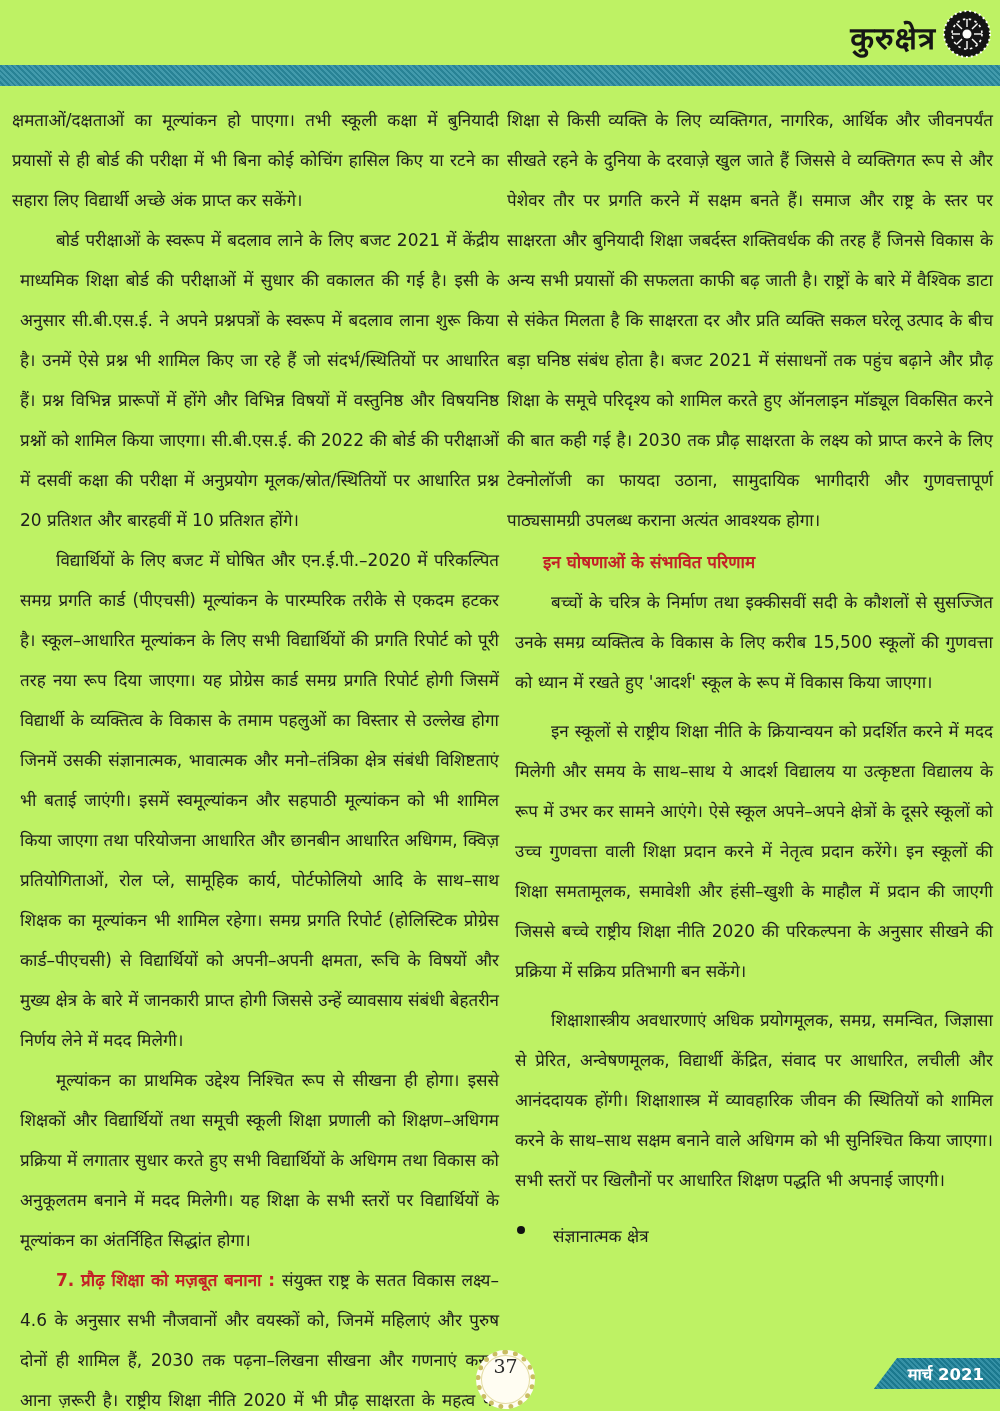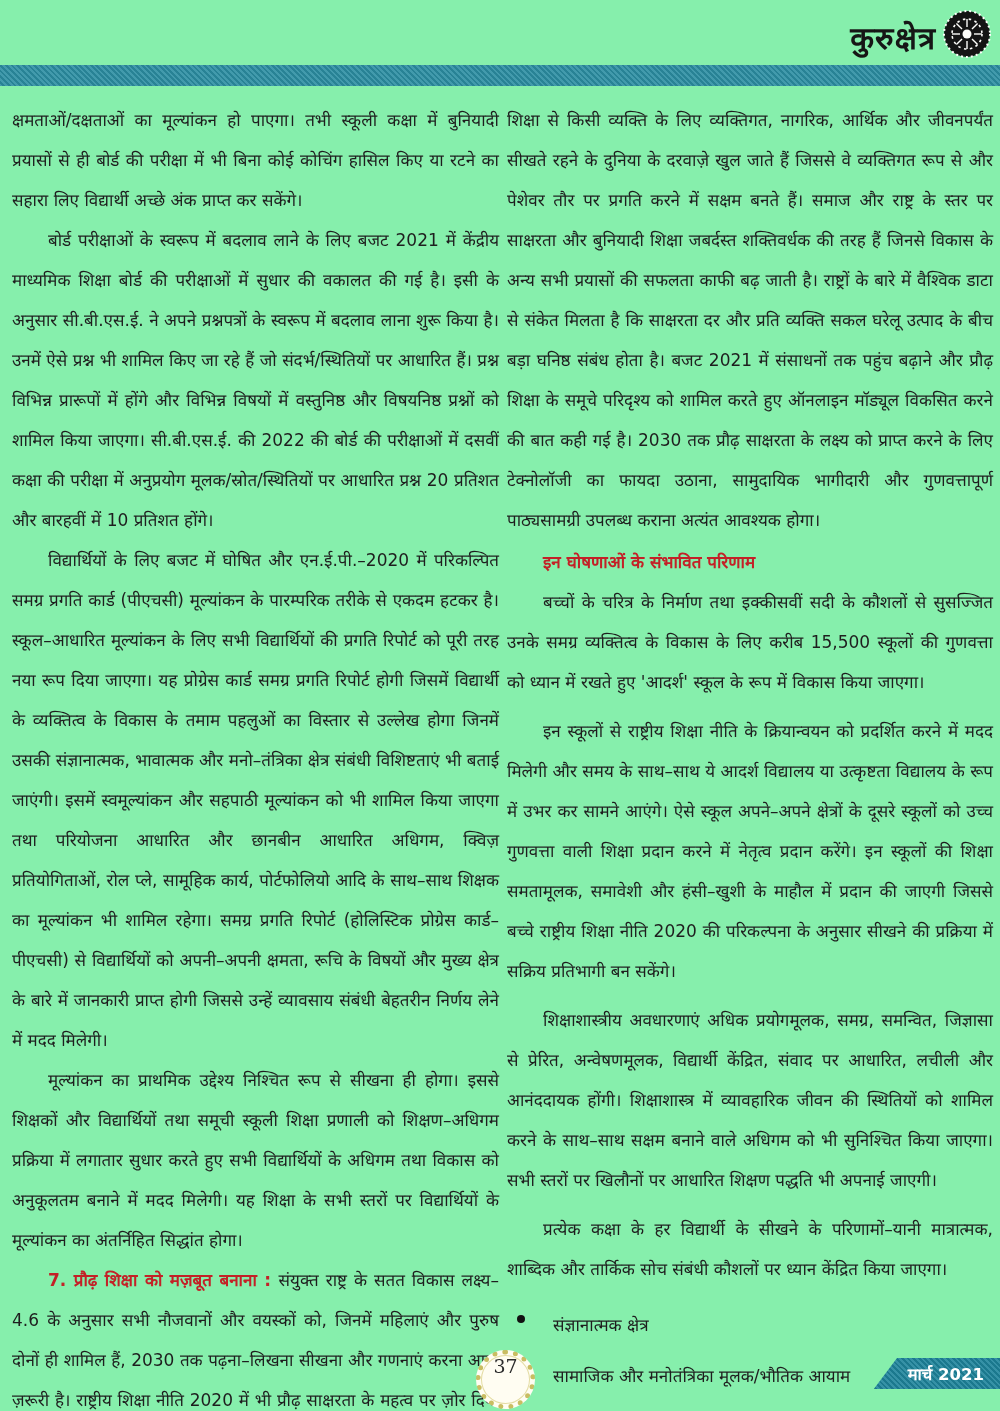--- a/index.html
+++ b/index.html
@@ -1,19 +1,19 @@
 <!DOCTYPE html>
 <html lang="hi"><head>
 <meta charset="utf-8">
 <style>
   * { margin: 0; padding: 0; box-sizing: border-box; }
   body { background: #e8e8e8; font-family: "DejaVu Sans", sans-serif; }
   .page {
     position: relative; width: 1000px; height: 1411px; margin: 0 auto;
-    background: #86efac; overflow: hidden; color: #1f1f1f;
+    background: #bef264; overflow: hidden; color: #1f1f1f;
   }
   
   .masthead-title {
     position: absolute; top: 16px; right: 64px;
     font-family: "DejaVu Serif", serif; font-weight: 700;
     font-size: 31px; color: #161616; letter-spacing: 1px;
   }
   .emblem { position: absolute; top: 7px; right: 8px; width: 50px; height: 54px; }
   
   .band {
@@ -23,21 +23,21 @@
   }
   
   .col {
     position: absolute; top: 100px; width: 487px;
     font-size: 17px; line-height: 40px; text-align: justify;
     color: #1e1e1e;
   }
   .col.left  { left: 12px; }
   .col.right { left: 507px; width: 486px; }
   .para { margin: 0; }
-  .para.indent { text-indent: 36px; }
+  .para.indent { text-indent: 36px; margin-left: 8px; }
   .para.gap { margin-top: 9px; }
   .lead-red { color: #c32127; font-weight: 700; }
   .heading-red {
     color: #c32127; font-weight: 700; text-align: left;
     text-indent: 36px; margin-top: 2px;
   }
   
   .bullets { margin-top: 16px; }
   .bullet-row { display: flex; align-items: flex-start; margin-top: 11px; text-align: left; }
   .bullet-dot {
@@ -93,29 +93,24 @@
     <p class="para indent"><span>मूल्यांकन का प्राथमिक उद्देश्य निश्चित रूप से सीखना ही होगा। इससे शिक्षकों और विद्यार्थियों तथा समूची स्कूली शिक्षा प्रणाली को शिक्षण–अधिगम प्रक्रिया में लगातार सुधार करते हुए सभी विद्यार्थियों के अधिगम तथा विकास को अनुकूलतम बनाने में मदद मिलेगी। यह शिक्षा के सभी स्तरों पर विद्यार्थियों के मूल्यांकन का अंतर्निहित सिद्धांत होगा।</span></p>
     <p class="para indent"><span class="lead-red">7. प्रौढ़ शिक्षा को मज़बूत बनाना : </span><span>संयुक्त राष्ट्र के सतत विकास लक्ष्य–4.6 के अनुसार सभी नौजवानों और वयस्कों को, जिनमें महिलाएं और पुरुष दोनों ही शामिल हैं, 2030 तक पढ़ना–लिखना सीखना और गणनाएं करना आना ज़रूरी है। राष्ट्रीय शिक्षा नीति 2020 में भी प्रौढ़ साक्षरता के महत्व पर ज़ोर दिया गया है और कहा गया है कि बुनियादी साक्षरता हासिल करना, शिक्षा प्राप्त करना और आजीविका कमाना, प्रत्येक नागरिक का बुनियादी अधिकार माना जाना चाहिए। साक्षरता और बुनियादी</span></p>
   </div>
 
   <div class="col right">
     <p class="para"><span>शिक्षा से किसी व्यक्ति के लिए व्यक्तिगत, नागरिक, आर्थिक और जीवनपर्यंत सीखते रहने के दुनिया के दरवाज़े खुल जाते हैं जिससे वे व्यक्तिगत रूप से और पेशेवर तौर पर प्रगति करने में सक्षम बनते हैं। समाज और राष्ट्र के स्तर पर साक्षरता और बुनियादी शिक्षा जबर्दस्त शक्तिवर्धक की तरह हैं जिनसे विकास के अन्य सभी प्रयासों की सफलता काफी बढ़ जाती है। राष्ट्रों के बारे में वैश्विक डाटा से संकेत मिलता है कि साक्षरता दर और प्रति व्यक्ति सकल घरेलू उत्पाद के बीच बड़ा घनिष्ठ संबंध होता है। बजट 2021 में संसाधनों तक पहुंच बढ़ाने और प्रौढ़ शिक्षा के समूचे परिदृश्य को शामिल करते हुए ऑनलाइन मॉड्यूल विकसित करने की बात कही गई है। 2030 तक प्रौढ़ साक्षरता के लक्ष्य को प्राप्त करने के लिए टेक्नोलॉजी का फायदा उठाना, सामुदायिक भागीदारी और गुणवत्तापूर्ण पाठ्यसामग्री उपलब्ध कराना अत्यंत आवश्यक होगा।</span></p>
     <p class="para heading-red">इन घोषणाओं के संभावित परिणाम</p>
     <p class="para indent"><span>बच्चों के चरित्र के निर्माण तथा इक्कीसवीं सदी के कौशलों से सुसज्जित उनके समग्र व्यक्तित्व के विकास के लिए करीब 15,500 स्कूलों की गुणवत्ता को ध्यान में रखते हुए 'आदर्श' स्कूल के रूप में विकास किया जाएगा।</span></p>
     <p class="para indent gap"><span>इन स्कूलों से राष्ट्रीय शिक्षा नीति के क्रियान्वयन को प्रदर्शित करने में मदद मिलेगी और समय के साथ–साथ ये आदर्श विद्यालय या उत्कृष्टता विद्यालय के रूप में उभर कर सामने आएंगे। ऐसे स्कूल अपने–अपने क्षेत्रों के दूसरे स्कूलों को उच्च गुणवत्ता वाली शिक्षा प्रदान करने में नेतृत्व प्रदान करेंगे। इन स्कूलों की शिक्षा समतामूलक, समावेशी और हंसी–खुशी के माहौल में प्रदान की जाएगी जिससे बच्चे राष्ट्रीय शिक्षा नीति 2020 की परिकल्पना के अनुसार सीखने की प्रक्रिया में सक्रिय प्रतिभागी बन सकेंगे।</span></p>
     <p class="para indent gap"><span>शिक्षाशास्त्रीय अवधारणाएं अधिक प्रयोगमूलक, समग्र, समन्वित, जिज्ञासा से प्रेरित, अन्वेषणमूलक, विद्यार्थी केंद्रित, संवाद पर आधारित, लचीली और आनंददायक होंगी। शिक्षाशास्त्र में व्यावहारिक जीवन की स्थितियों को शामिल करने के साथ–साथ सक्षम बनाने वाले अधिगम को भी सुनिश्चित किया जाएगा। सभी स्तरों पर खिलौनों पर आधारित शिक्षण पद्धति भी अपनाई जाएगी।</span></p>
-    <p class="para indent gap"><span>प्रत्येक कक्षा के हर विद्यार्थी के सीखने के परिणामों–यानी मात्रात्मक, शाब्दिक और तार्किक सोच संबंधी कौशलों पर ध्यान केंद्रित किया जाएगा।</span></p>
     <div class="bullets">
       <div class="bullet-row">
           <span class="bullet-dot"></span>
           <span>संज्ञानात्मक क्षेत्र</span>
-        </div>
-      <div class="bullet-row">
-          <span class="bullet-dot"></span>
-          <span>सामाजिक और मनोतंत्रिका मूलक/भौतिक आयाम</span>
         </div>
     </div>
   </div>
 
   <div class="badge">
     <span>37</span>
   </div>
   <div class="ribbon">
     <span>मार्च 2021</span>
   </div>

